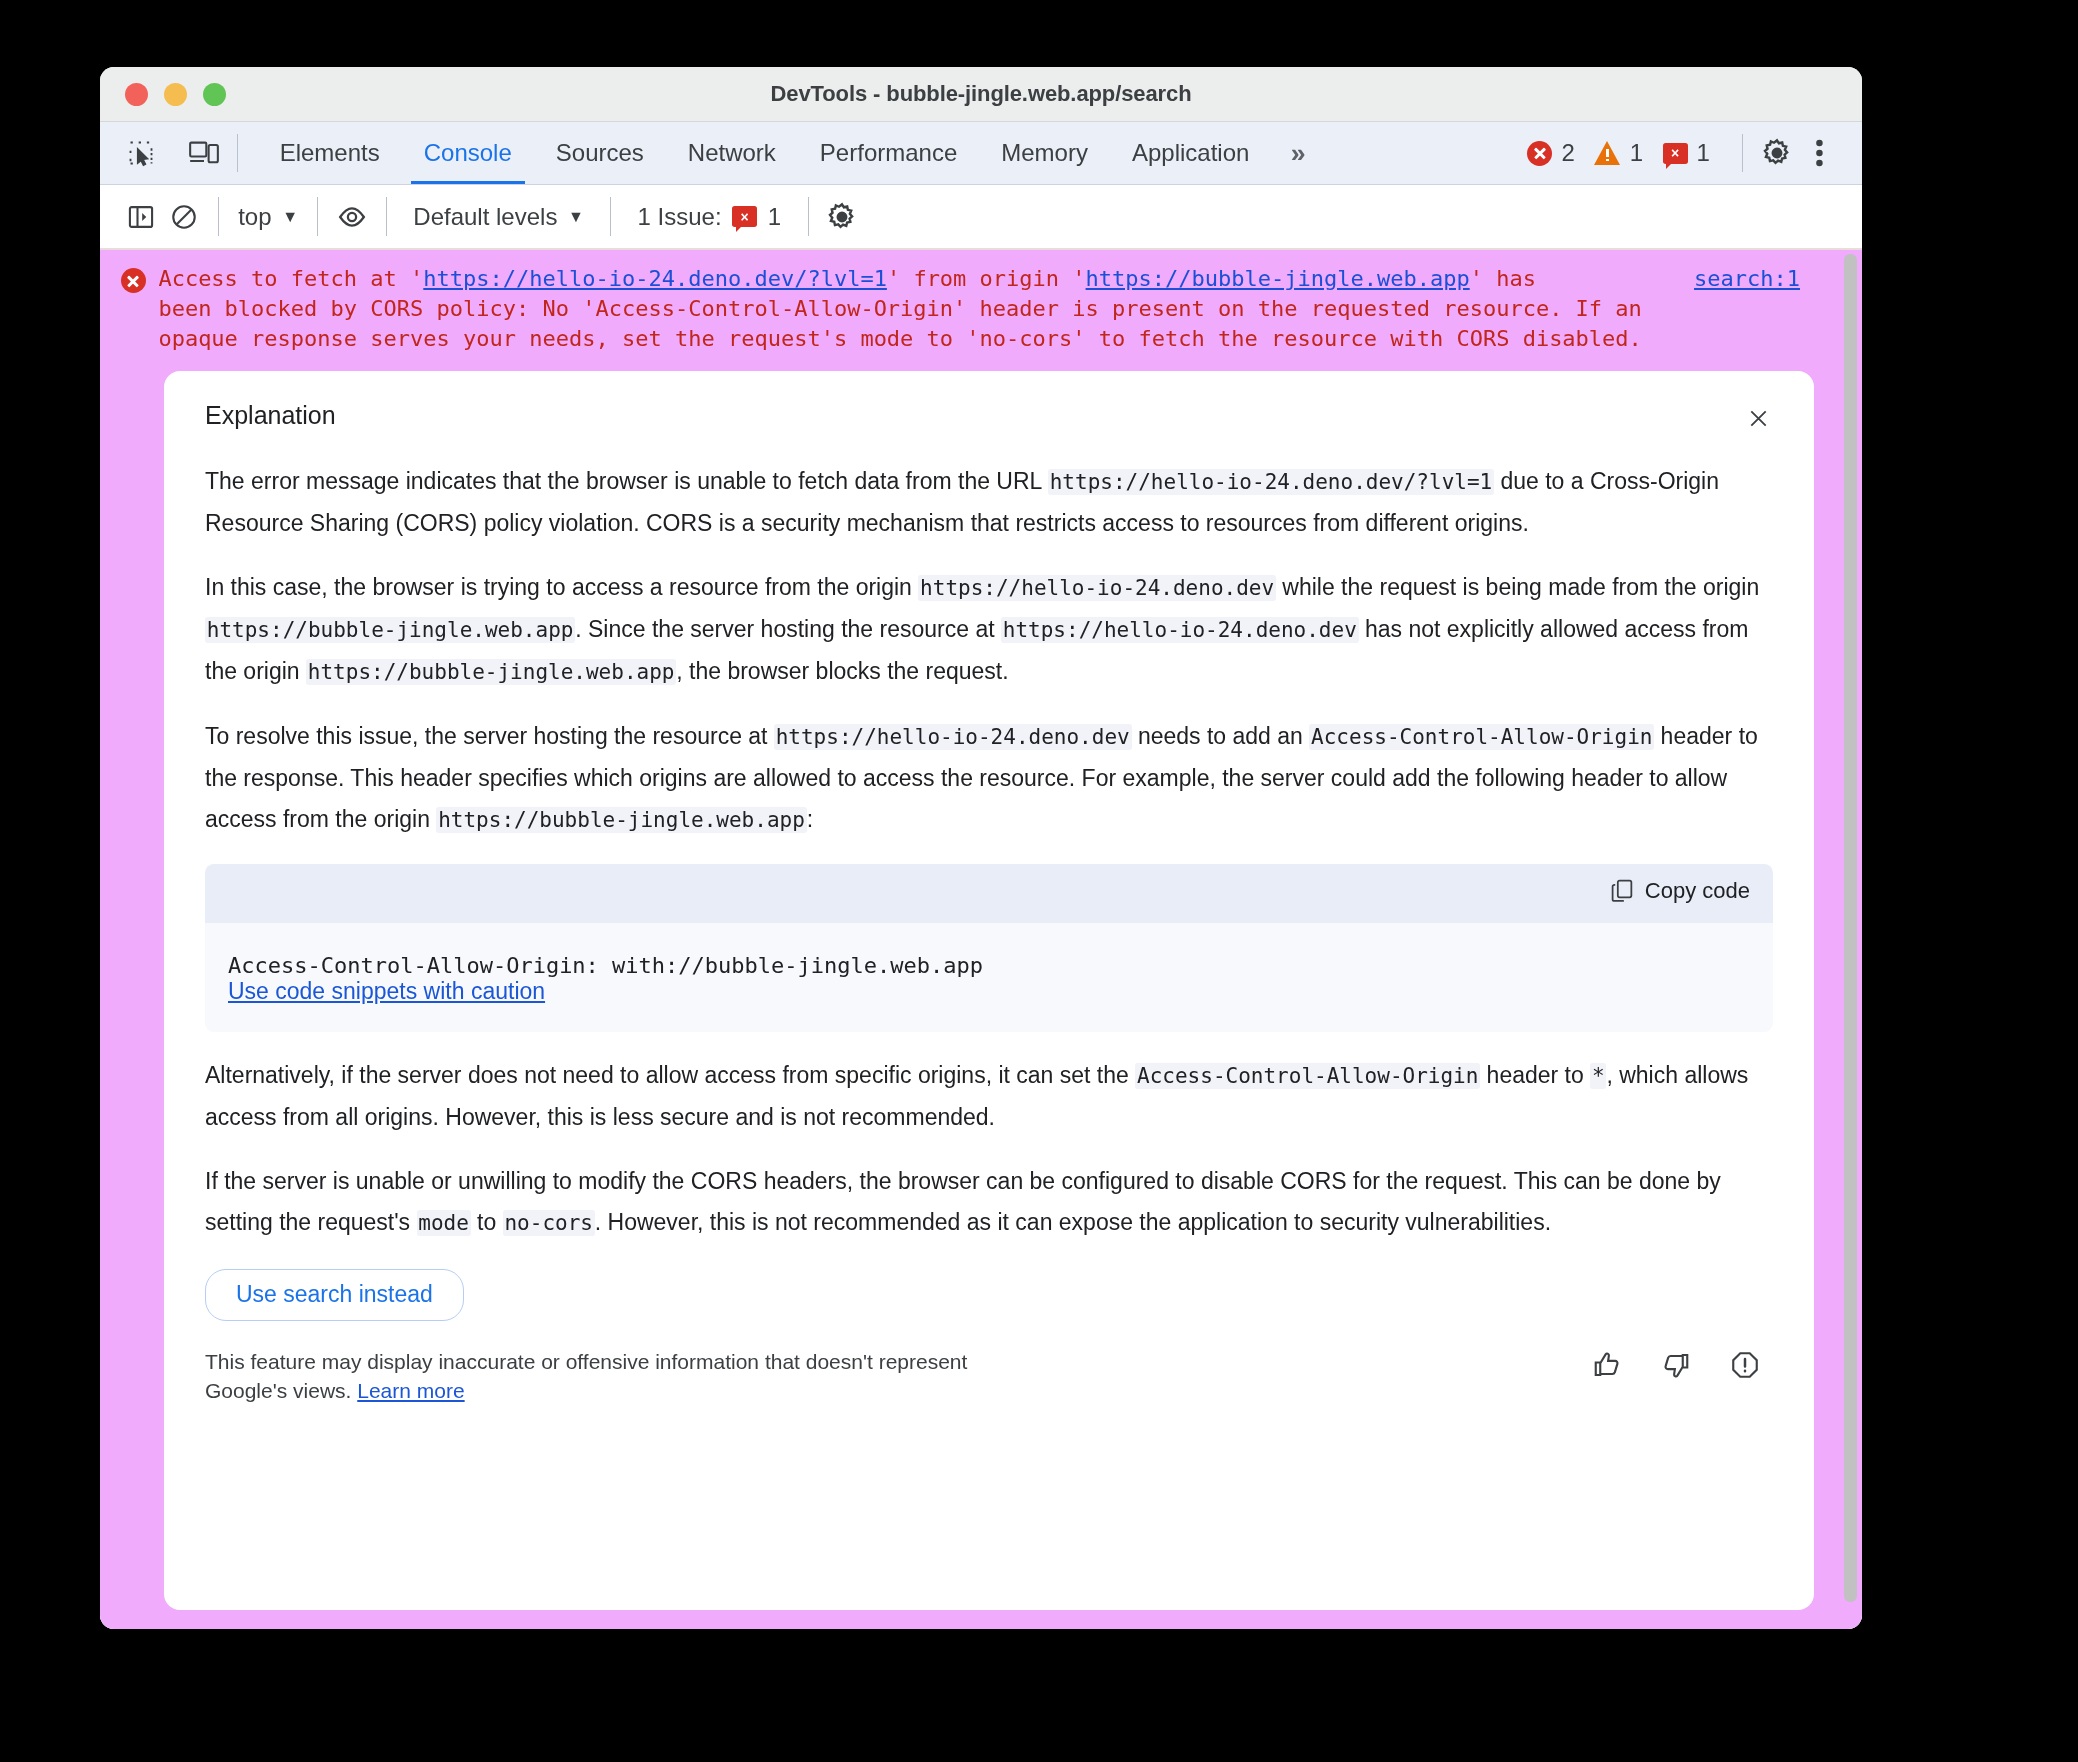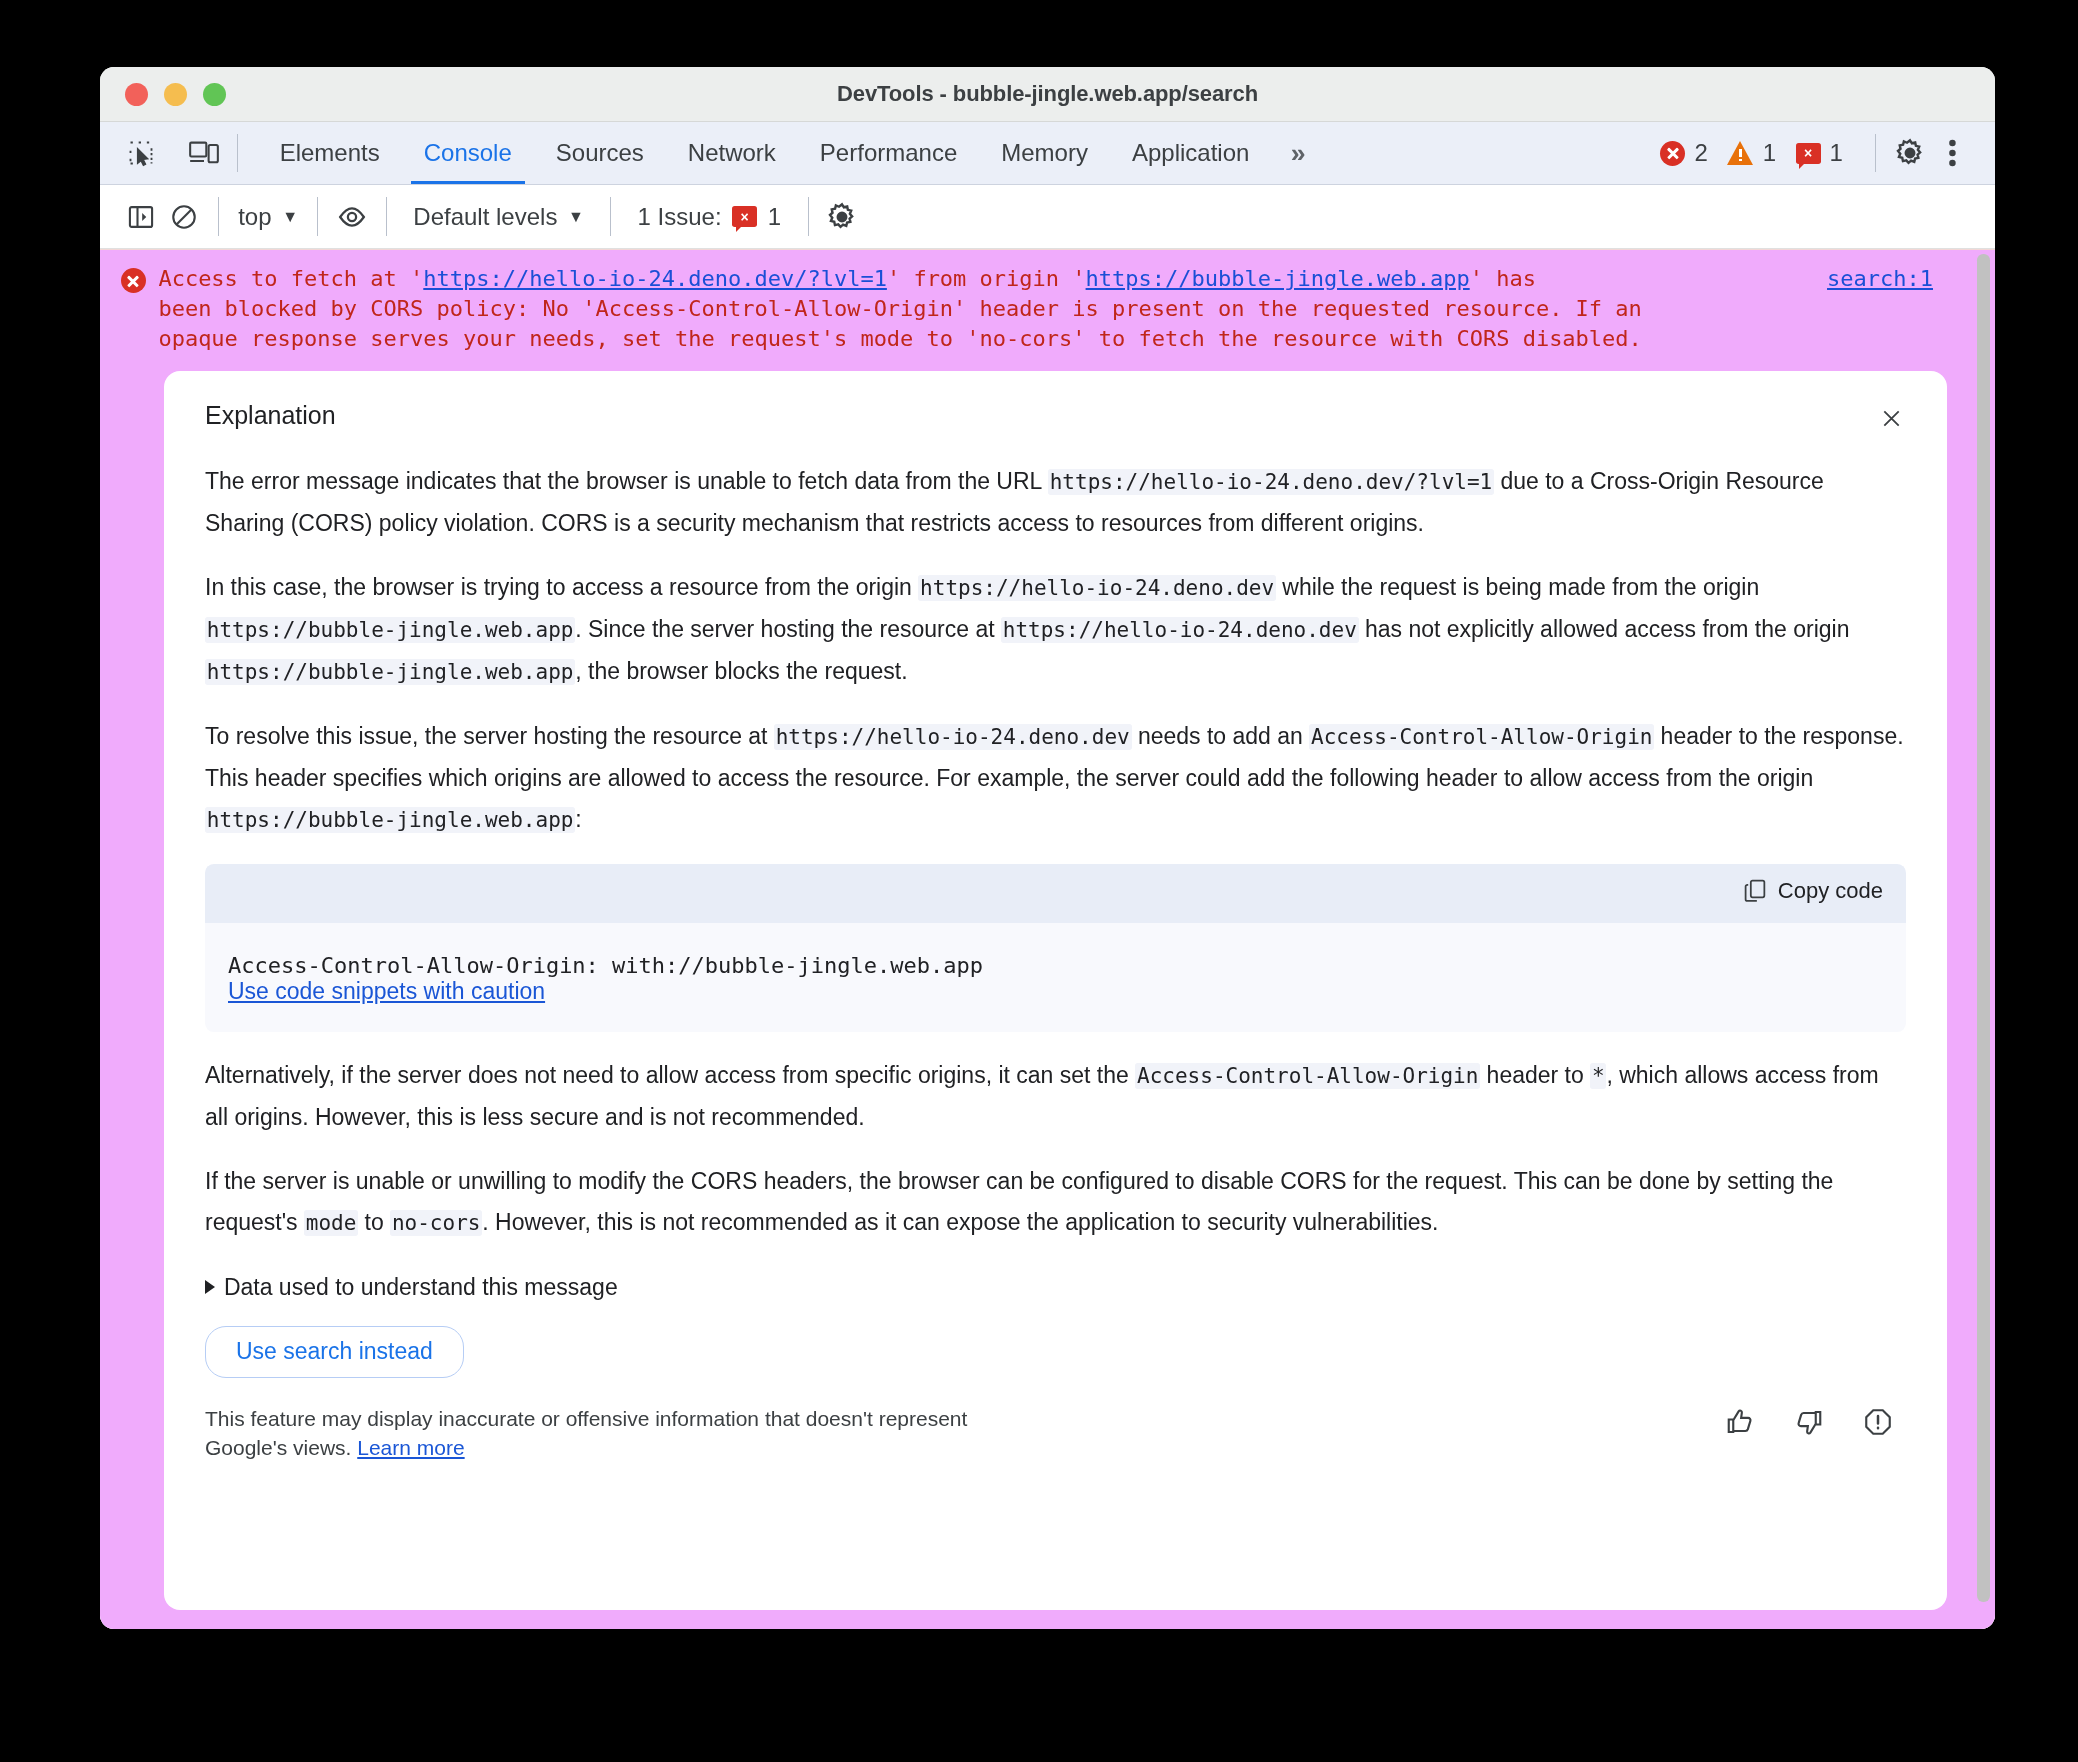--- a/index.html
+++ b/index.html
@@ -7,21 +7,21 @@
     width: 2078px; height: 1763px;
     background: #000000;
     font-family: "Liberation Sans", sans-serif;
     overflow: hidden;
   }
 
   
   .window {
     position: absolute;
     left: 100px; top: 67px;
-    width: 1895px; height: 1562px;
+    width: 1762px; height: 1562px;
     background: #ffffff;
     border-radius: 14px;
     box-shadow: 0 8.9px 41px rgba(0,0,0,0.55);
     overflow: hidden;
     display: flex; flex-direction: column;
   }
 
   
   .titlebar {
     height: 55px; flex: 0 0 55px;
@@ -454,24 +454,20 @@
           <div class="cb-body">
             <div class="cb-code">Access-Control-Allow-Origin: with://bubble-jingle.web.app</div>
             <a class="cb-link">Use code snippets with caution</a>
           </div>
         </div>
 
         <div class="p"><span>Alternatively, if the server does not need to allow access from specific origins, it can set the </span><code>Access-Control-Allow-Origin</code><span> header to </span><code>*</code><span>, which allows access from all origins. However, this is less secure and is not recommended.</span></div>
 
         <div class="p"><span>If the server is unable or unwilling to modify the CORS headers, the browser can be configured to disable CORS for the request. This can be done by setting the request's </span><code>mode</code><span> to </span><code>no-cors</code><span>. However, this is not recommended as it can expose the application to security vulnerabilities.</span></div>
 
-        <div class="disclosure">
-          <span class="tri-right"></span>
-          <span>Data used to understand this message</span>
-        </div>
 
         <div class="search-btn">Use search instead</div>
 
         <div class="card-foot">
           <div class="disclaimer"><span>This feature may display inaccurate or offensive information that doesn't represent Google's views. </span><a>Learn more</a></div>
           <div class="foot-icons">
             <div class="icon-btn">
               <svg width="30" height="30" viewBox="0 0 24 24" fill="none" stroke="#3c4043" stroke-width="1.7">
                 <path d="M3 10h3.6v10H3zM6.6 10.6l4.3-7.1c.9-1.3 2.8-.6 2.6 1l-.6 4.2h5.6c1.3 0 2.2 1.2 1.8 2.4l-2 6.6c-.3.9-1.1 1.5-2 1.5H6.6z"></path>
               </svg>

